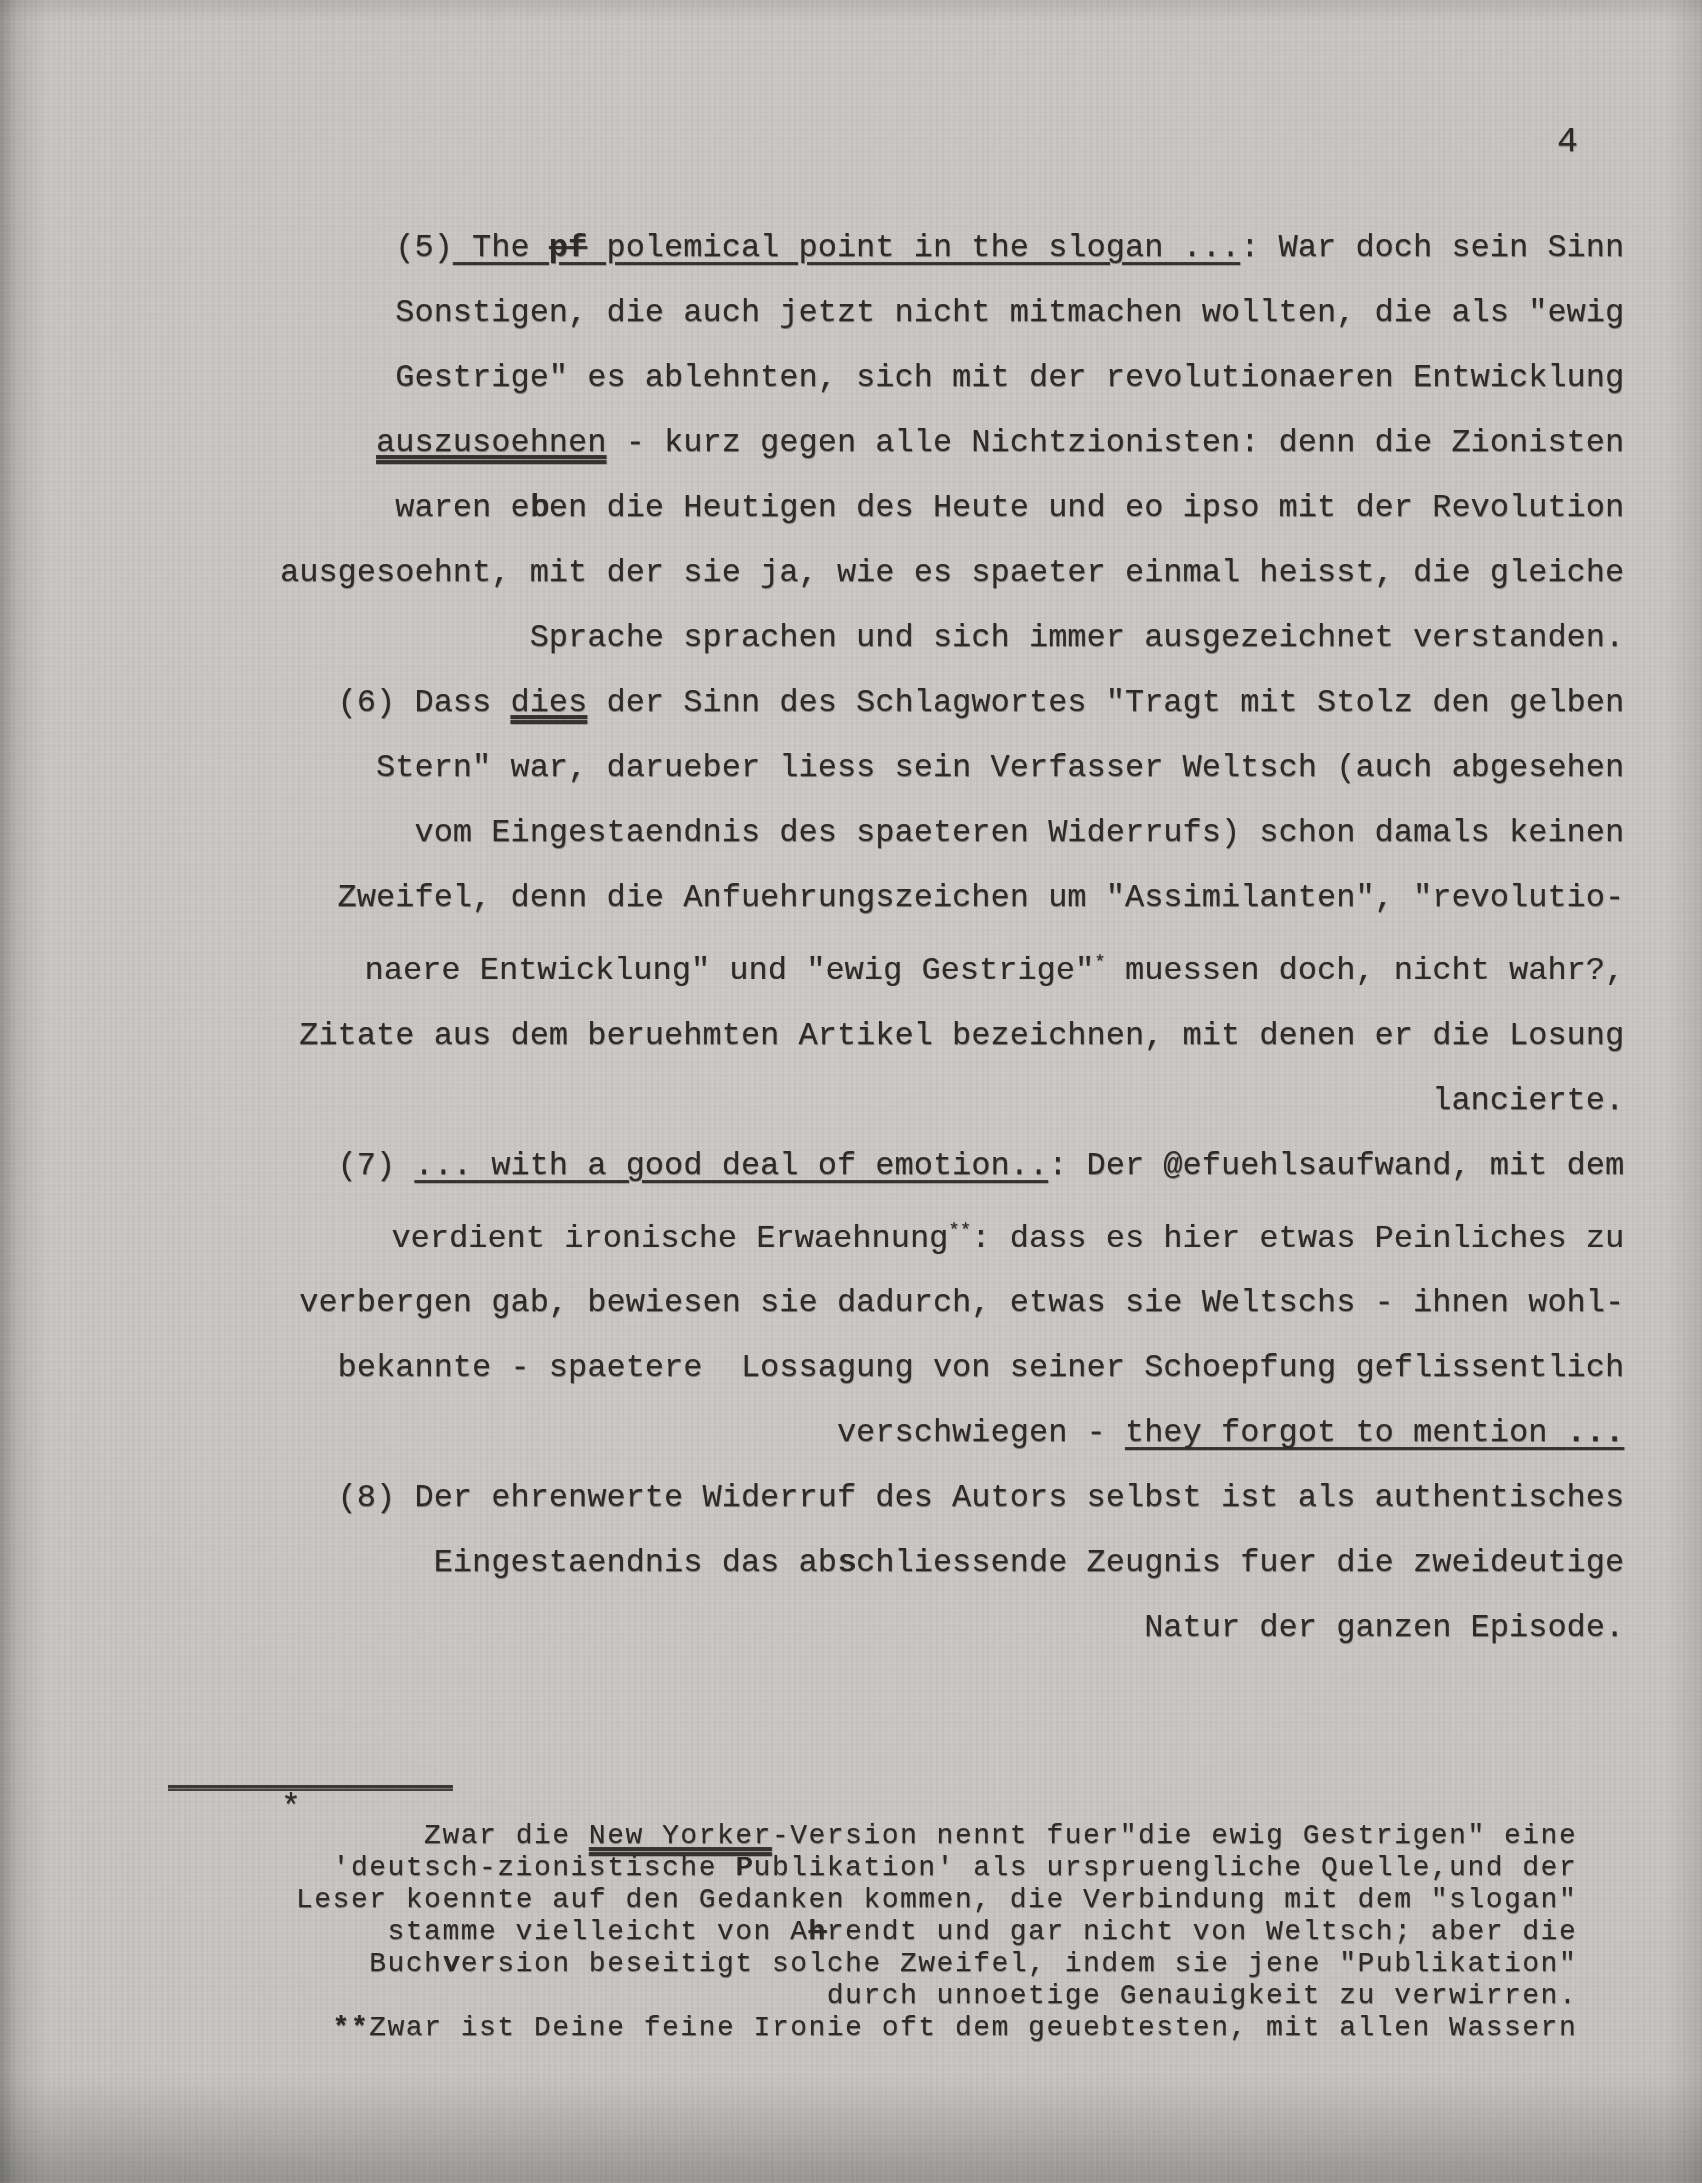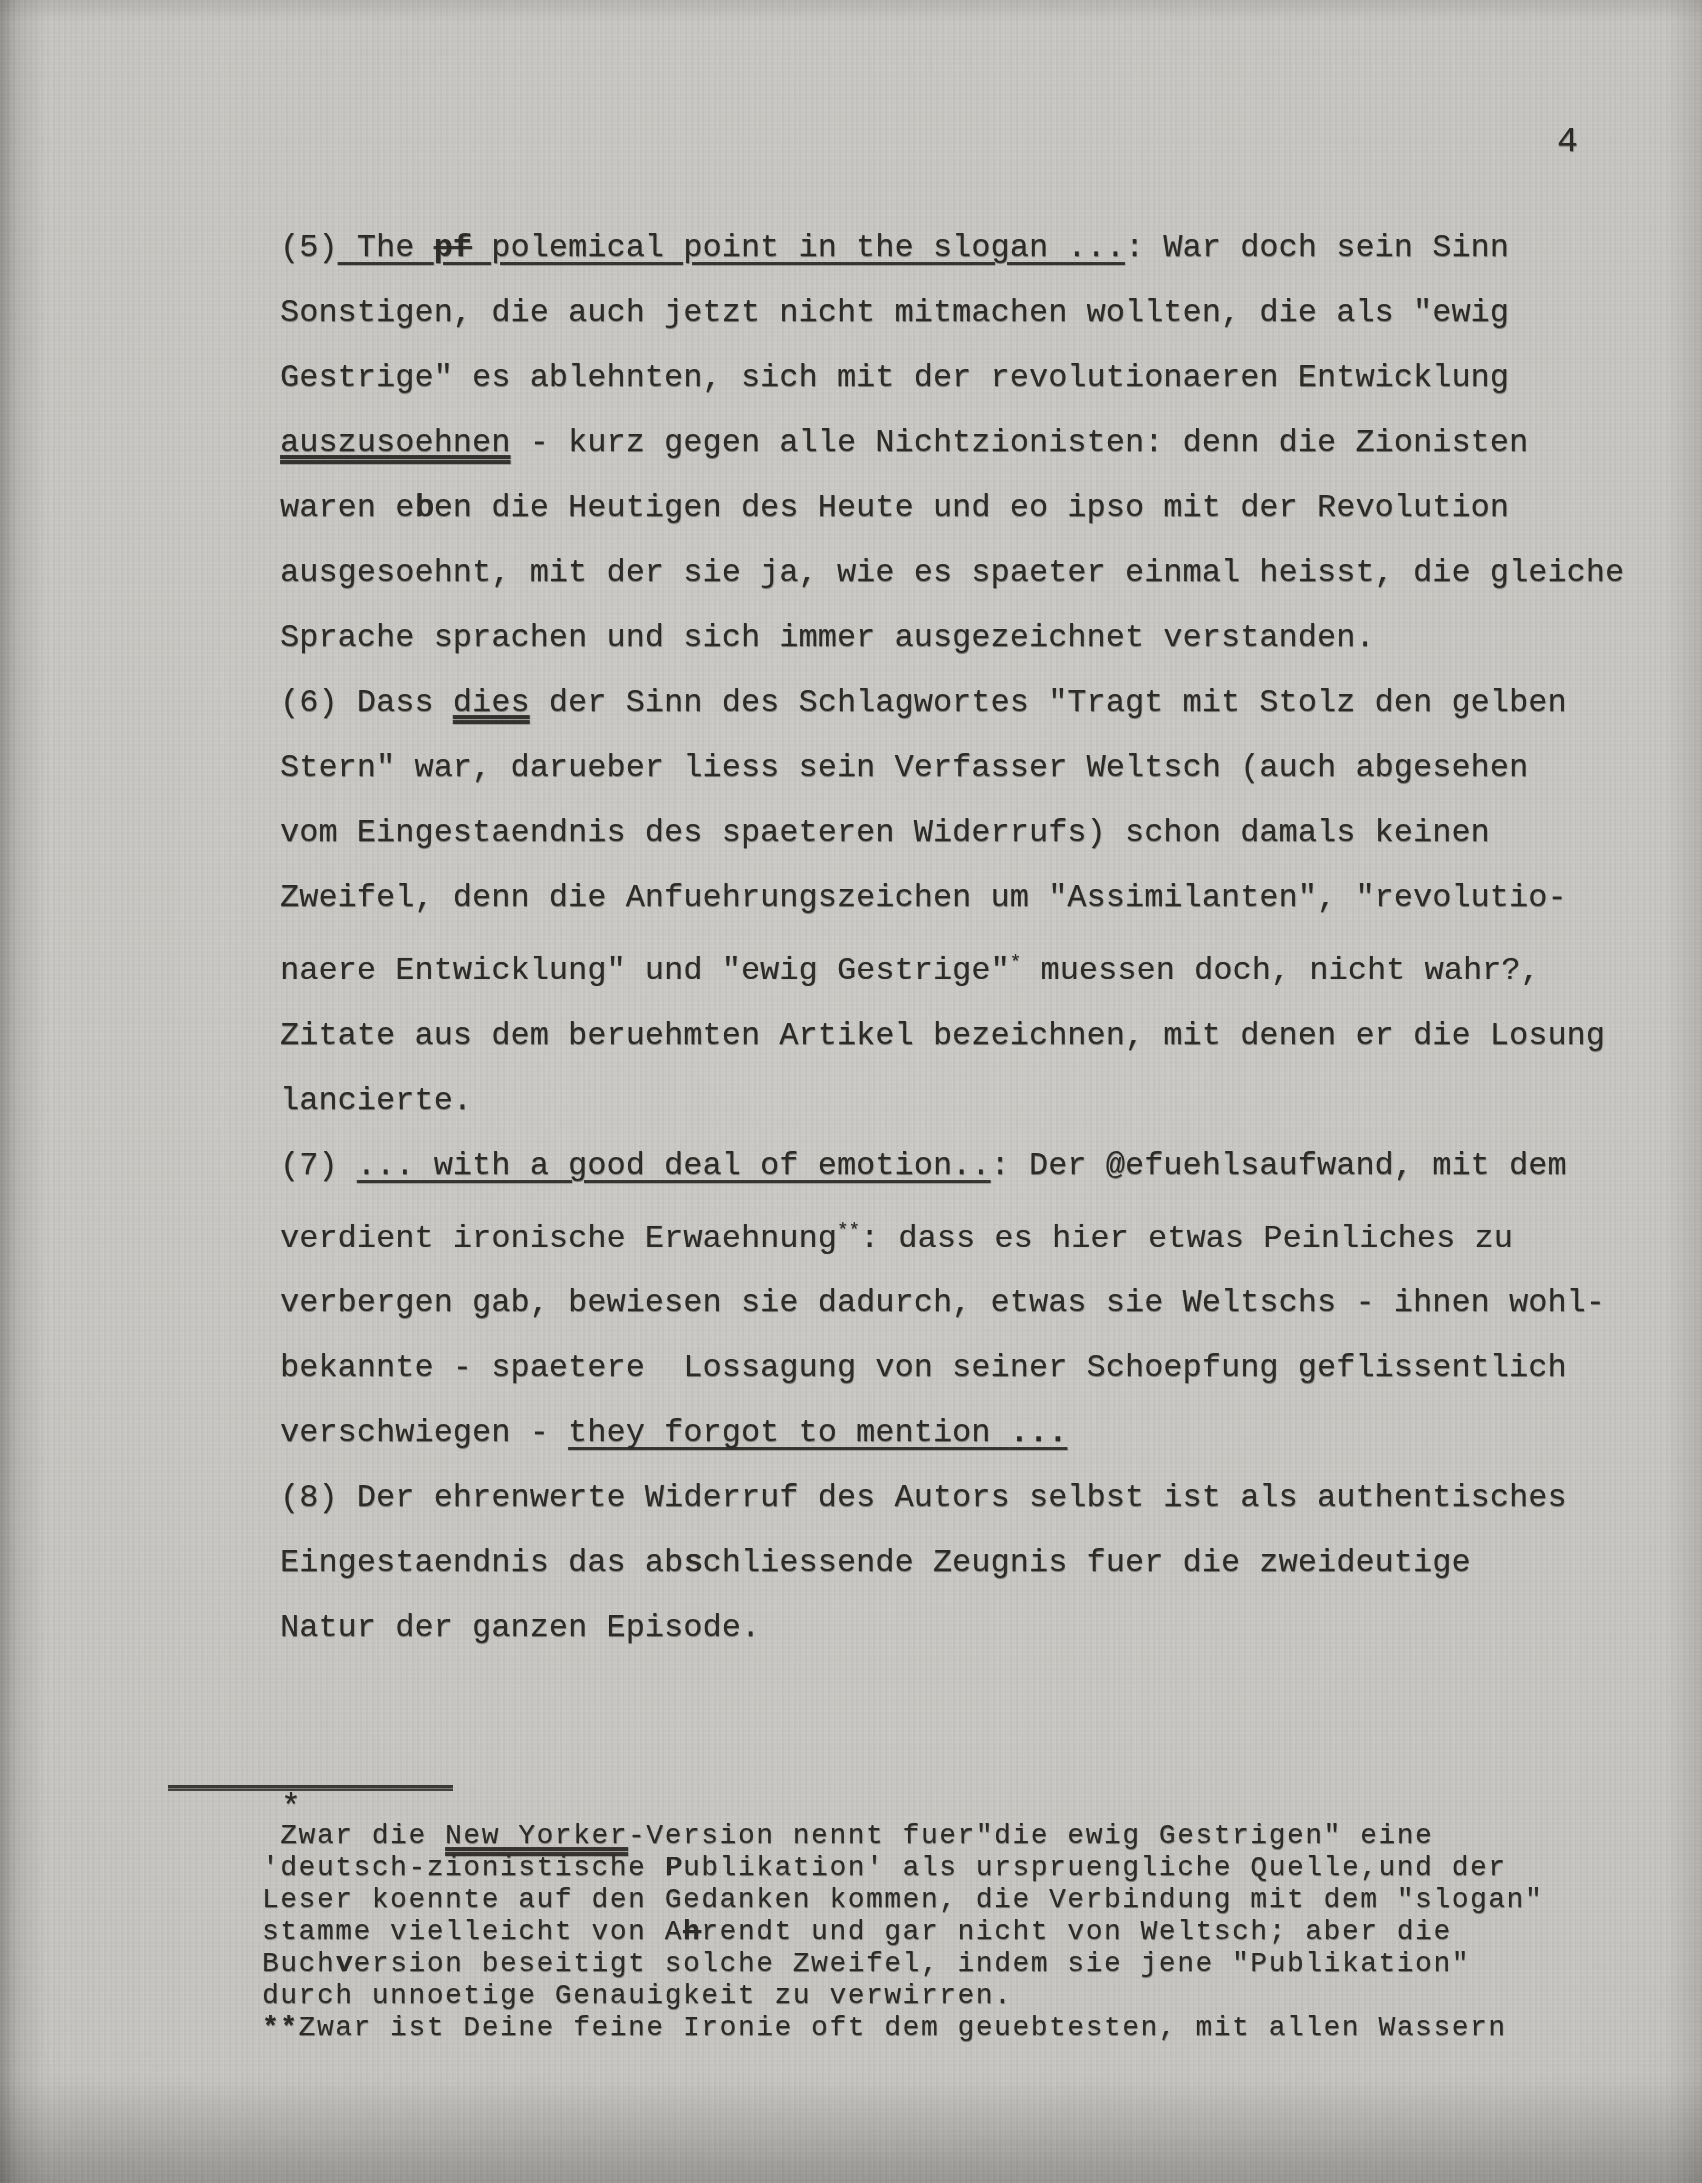--- a/index.html
+++ b/index.html
@@ -35,27 +35,27 @@
   }
   .main-text-block {
     position: absolute;
     left: 280px;
     top: 215px;
     font-size: 32px;
     line-height: 65px;
   }
   .footnote-block {
     position: absolute;
-    left: 262px;
+    left: 296px;
     top: 1820px;
     font-size: 28px;
     line-height: 32px;
     letter-spacing: 1.5px;
   }
-  .line { white-space: pre; }
+  .line { white-space: pre; text-align: right; }
   .footnote-rule {
     position: absolute;
     left: 168px;
     top: 1785px;
     width: 285px;
     height: 5.7px;
     background: linear-gradient(180deg, #3c3a36 0 2.5px, rgba(60,58,54,0.55) 2.5px 3.8px, #45423e 3.8px 5.7px);
   }
   .footnote-marker {
     position: absolute;

